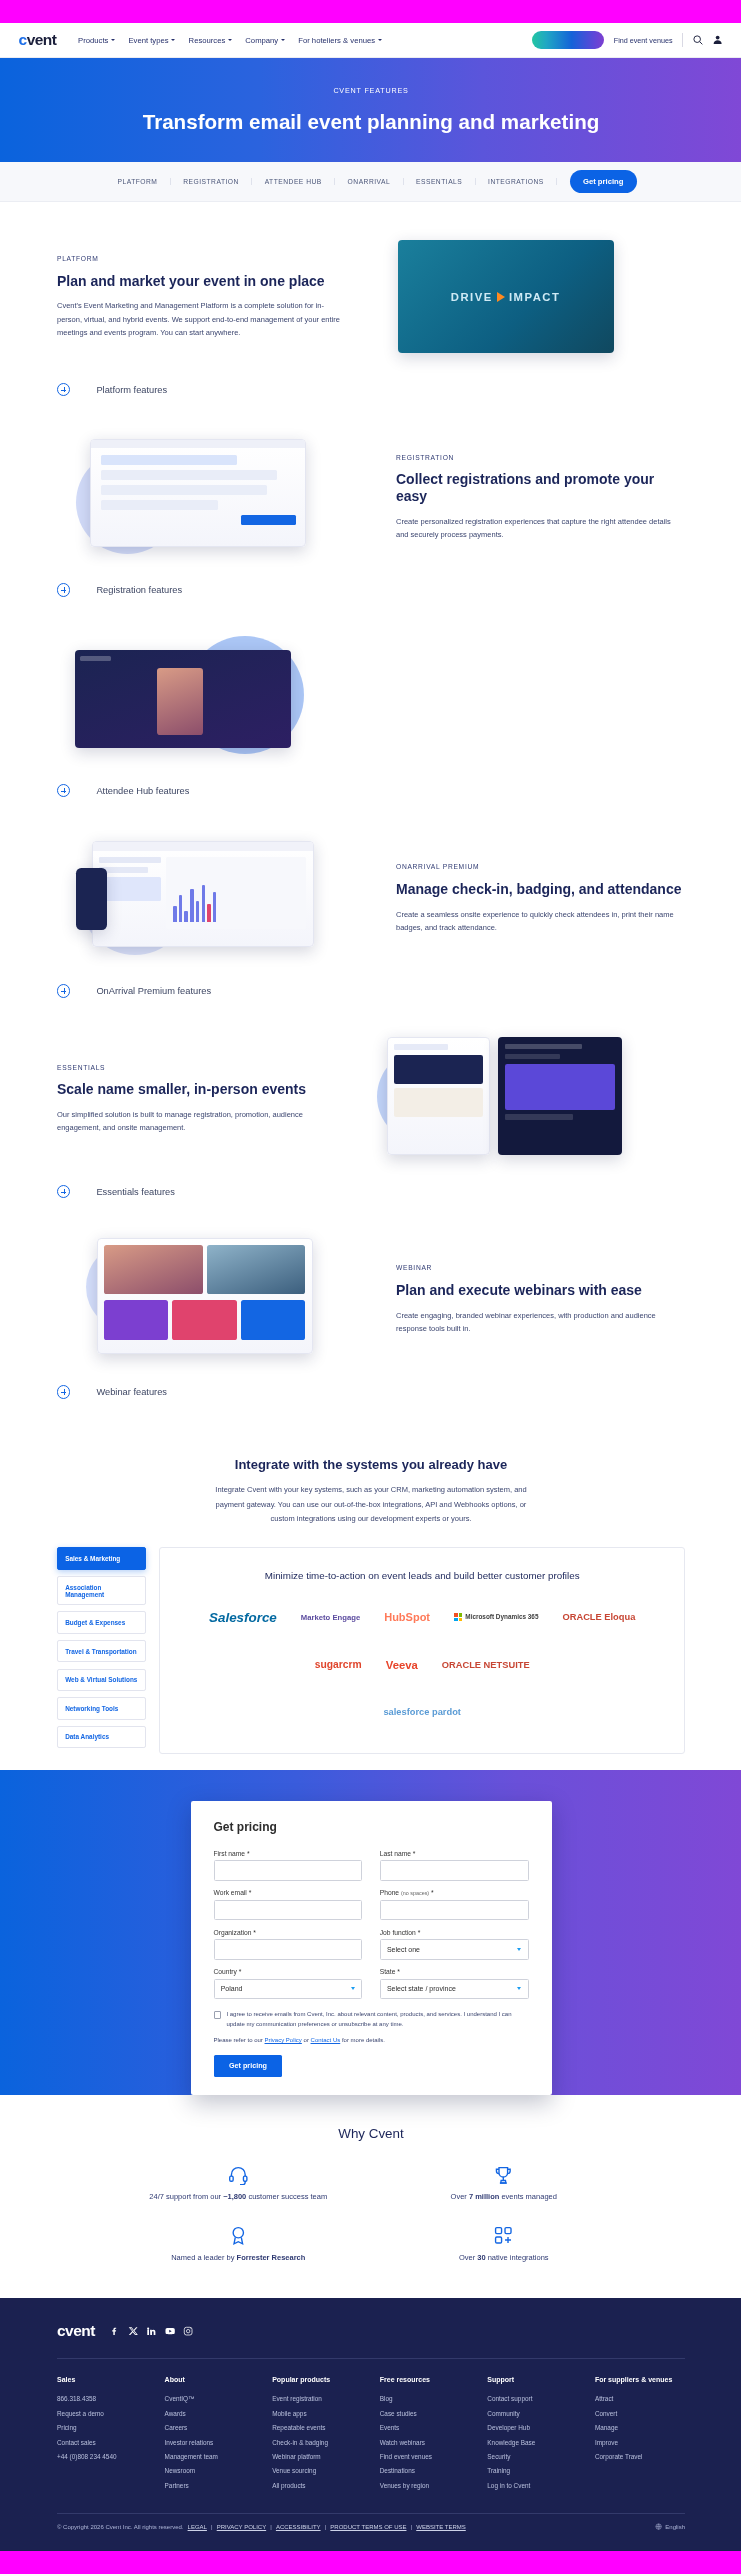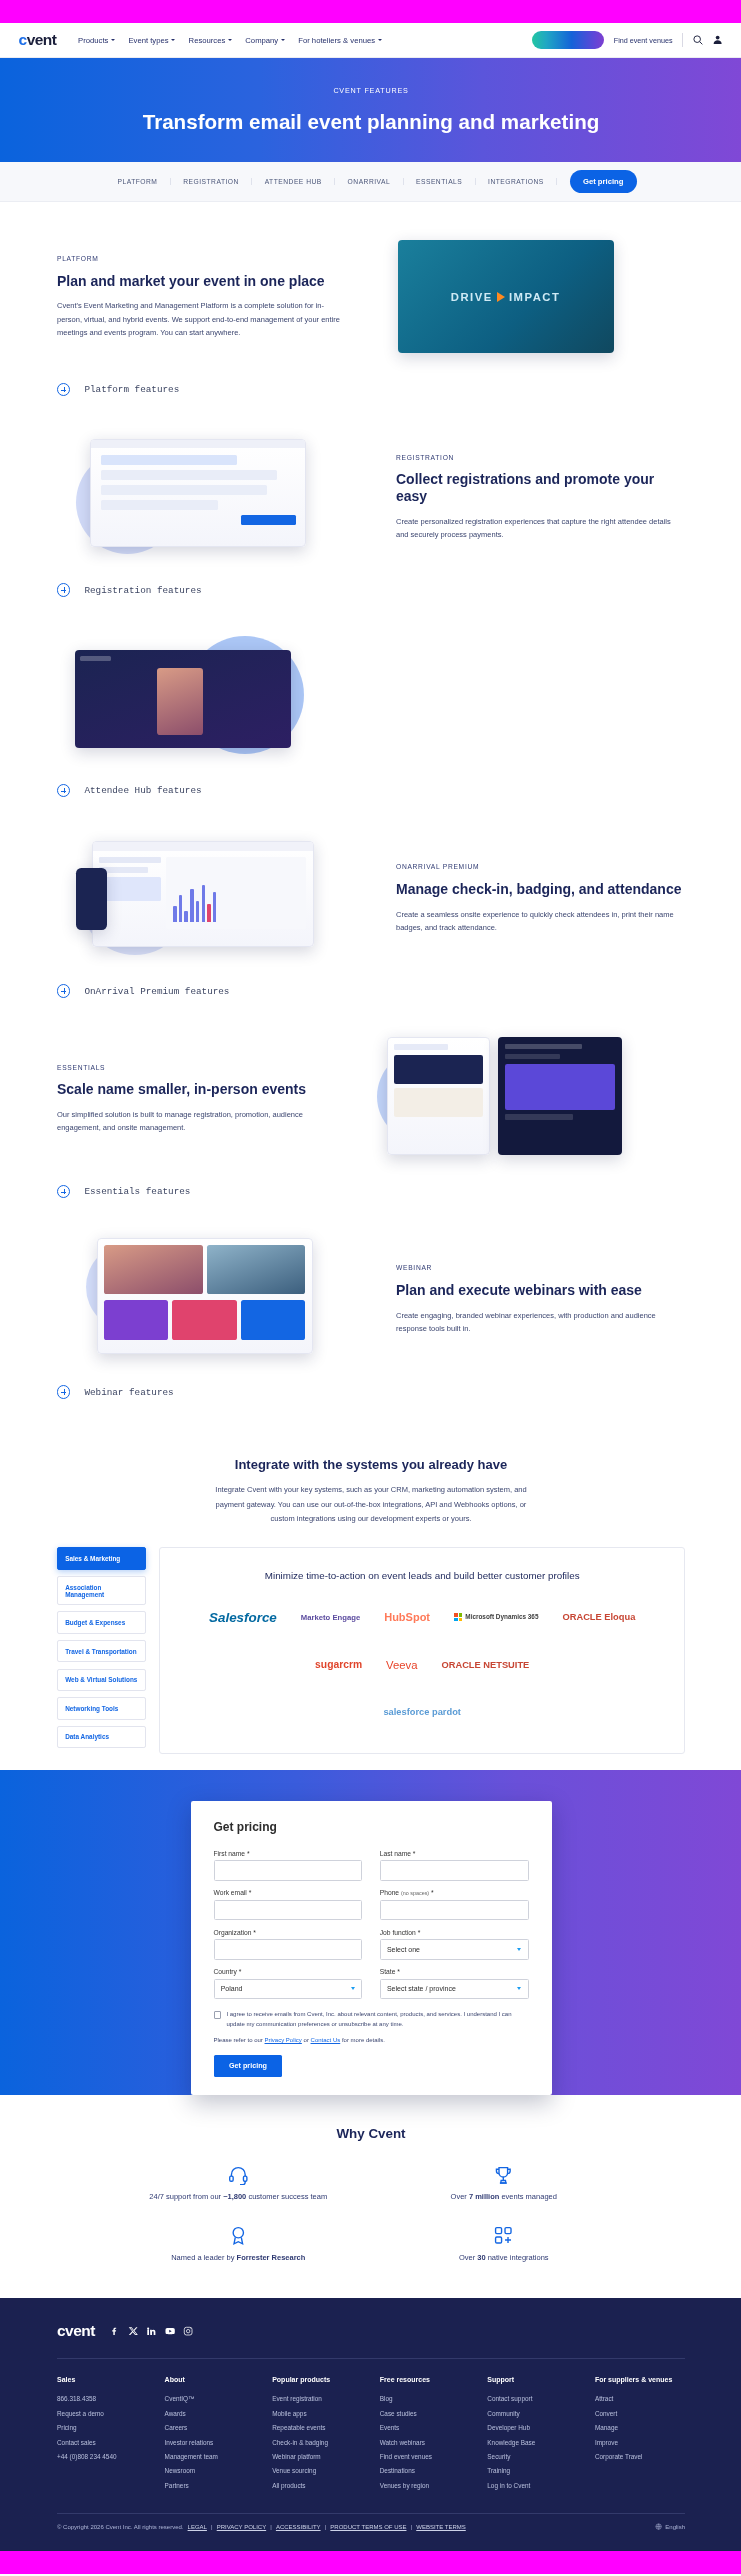--- a/index.html
+++ b/index.html
@@ -63,22 +63,22 @@
     display: flex; align-items: center; padding: 0 57px; min-height: 149px; gap: 31px;
   }
   .feature.reverse { flex-direction: row-reverse; }
   .f-text { width: 289px; }
   .f-eyebrow { font-size: 6.7px; letter-spacing: 0.7px; color: #2f3a72; margin-bottom: 10.3px; }
   .f-title { font-size: 14px; font-weight: 700; color: #1b2559; line-height: 1.25; margin-bottom: 9.3px; }
   .f-desc { font-size: 7.5px; line-height: 1.75; color: #3c4670; }
   .f-media { width: 289px; height: 124px; position: relative; }
 
   .accordion-row {
-    display: flex; align-items: center; gap: 14px; padding: 0 57px; height: 36px;
-    cursor: pointer; margin-bottom: 15.5px; font-family: Liberation Mono, monospace;
+    display: flex; align-items: center; gap: 26px; padding: 0 57px; height: 36px;
+    cursor: pointer; margin-bottom: 15.5px;
   }
   .plus-icon {
     width: 13.4px; height: 13.4px; border: 0.8px solid #1366e3; border-radius: 50%;
     position: relative; flex: none;
   }
   .plus-icon::before, .plus-icon::after {
     content: ""; position: absolute; background: #1366e3;
   }
   .plus-icon::before { left: 3.1px; right: 3.1px; top: 5.8px; height: 0.8px; }
   .plus-icon::after { top: 3.1px; bottom: 3.1px; left: 5.8px; width: 0.8px; }
@@ -120,21 +120,21 @@
   }
   .int-panel-title { font-size: 9.8px; font-weight: 400; color: #1b2559; margin-bottom: 19.6px; line-height: 1.4; }
   .logo-grid { display: flex; flex-wrap: wrap; justify-content: center; align-items: center; gap: 17.5px 24px; }
   .logo-cell { height: 30px; display: flex; align-items: center; justify-content: center; }
   .lg-salesforce { font-size: 13.4px; font-weight: 700; color: #0369a1; font-style: italic; }
   .lg-marketo { font-size: 7.7px; font-weight: 700; color: #5c4c9f; }
   .lg-hubspot { font-size: 11px; font-weight: 700; color: #ff7a59; }
   .lg-ms { font-size: 6.4px; color: #404040; font-weight: 600; line-height:1.2;}
   .lg-oracle { font-size: 9.3px; font-weight: 700; color: #c74634; }
   .lg-sugar { font-size: 10.3px; font-weight: 700; color: #e0452c; }
-  .lg-veeva { font-size: 11.3px; font-weight: 400; color: #e8442a; }
+  .lg-veeva { font-size: 11.3px; font-weight: 700; color: #e8442a; }
   .lg-pardot { font-size: 9.3px; font-weight: 700; color: #5a9bd5; }
   .ms-sq { display:inline-grid; grid-template-columns:3.6px 3.6px; grid-template-rows:3.6px 3.6px; gap:1px; margin-right:3.1px; vertical-align:middle;}
   .ms-sq i:nth-child(1){background:#f25022}.ms-sq i:nth-child(2){background:#7fba00}
   .ms-sq i:nth-child(3){background:#00a4ef}.ms-sq i:nth-child(4){background:#ffb900}
 
   
   .pricing-band {
     background: linear-gradient(90deg,#0a63dd 0%, #3a5cdc 40%, #6a50d9 70%, #8048d6 100%);
     padding: 31px 0 0; position: relative; min-height: 232px;
   }
@@ -157,21 +157,21 @@
   .consent p { font-size: 6px; line-height: 1.65; color: #3c4670; }
   .privacy-note { font-size: 6px; color: #3c4670; margin-top: 7.2px; }
   .privacy-note a { color: #1366e3; text-decoration: underline; }
   .submit-btn {
     margin-top: 11.3px; background: #0b63e5; color: #fff; border: none; border-radius: 1.5px;
     padding: 6.7px 15.5px; font-size: 7.2px; font-family: inherit; cursor: pointer; font-weight: 600;
   }
 
   
   .why { padding: 31px 57px 36px; text-align: center; background:#fff; }
-  .why-title { font-size: 13.4px; font-weight: 700; color: #1b2559; margin-bottom: 24px; }
+  .why-title { font-size: 13.4px; font-weight: 400; color: #1b2559; margin-bottom: 24px; }
   .why-grid { display: grid; grid-template-columns: 1fr 1fr; gap: 24px 36px; max-width: 495px; margin: 0 auto; }
   .why-item { display: flex; flex-direction: column; align-items: center; gap: 7.2px; }
   .why-ico { width: 20.6px; height: 20.6px; color: #1366e3; }
   .why-text { font-size: 7.5px; color: #2f3a72; }
   .why-text b { font-weight: 700; }
 
   
   .footer { background: #1b2150; color: #cdd3e8; padding: 24px 57px 0; }
   .footer-top { display: flex; align-items: center; gap: 9.3px; padding-bottom: 17.5px; }
   .footer-logo { font-size: 15.5px; font-weight: 700; color: #fff; letter-spacing: -0.5px; margin-right: 5.2px; }

